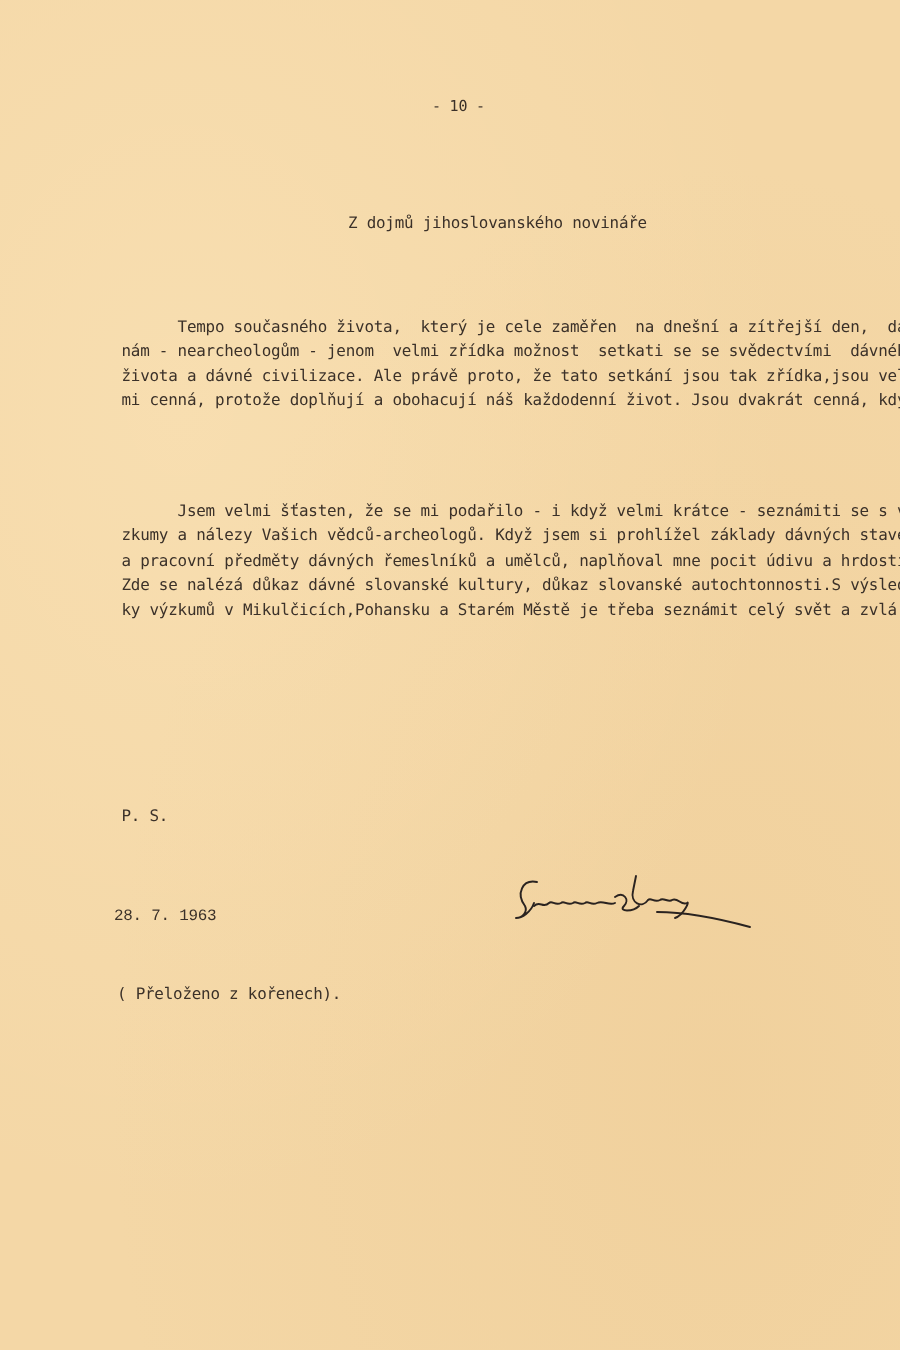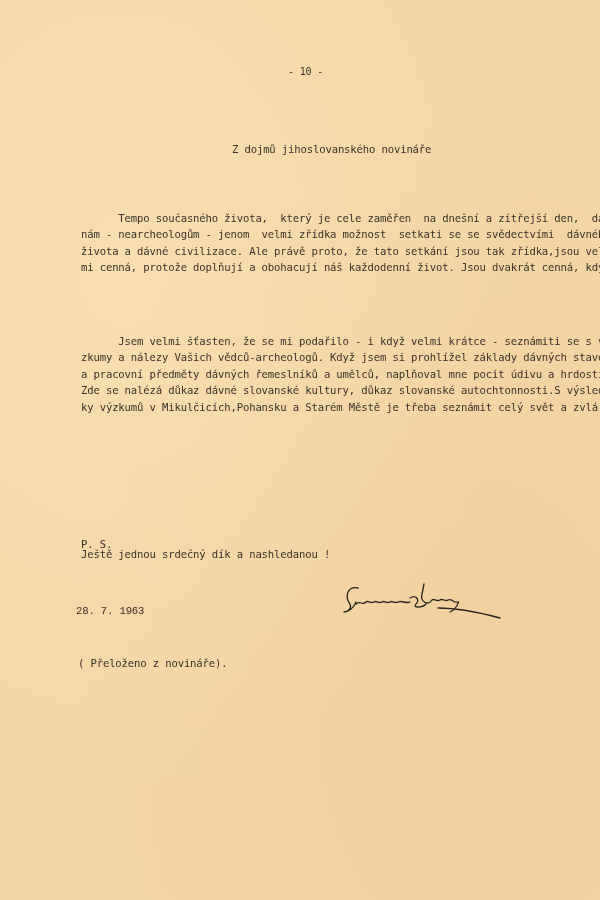--- a/index.html
+++ b/index.html
@@ -56,29 +56,28 @@
 
   <div class="para para2">
     <div class="line">      Jsem velmi šťasten, že se mi podařilo - i když velmi krátce - seznámiti se s vý-</div>
     <div class="line">zkumy a nálezy Vašich vědců-archeologů. Když jsem si prohlížel základy dávných staveb</div>
     <div class="line">a pracovní předměty dávných řemeslníků a umělců, naplňoval mne pocit údivu a hrdosti.</div>
     <div class="line">Zde se nalézá důkaz dávné slovanské kultury, důkaz slovanské autochtonnosti.S výsled-</div>
     <div class="line">ky výzkumů v Mikulčicích,Pohansku a Starém Městě je třeba seznámit celý svět a zvlá -</div>
   </div>
 
   <div class="t ps">P. S.</div>
-  <div class="t thanks">Ještě jednou srdečný dík a nashledanou !</div>
 
   <div class="t date">28. 7. 1963</div>
 
   <svg class="signature" viewBox="0 0 180 44" xmlns="http://www.w3.org/2000/svg">
     <g fill="none" stroke="#2a2320" stroke-width="1.3" stroke-linecap="round" stroke-linejoin="round">
       <path d="M20 10 C10 8, 6 18, 12 26 C14 30, 10 34, 6 34 C10 34, 16 30, 18 24"></path>
       <path d="M18 26 C22 22, 24 28, 28 24 C30 22, 32 26, 36 24 C38 22, 40 26, 44 24 C46 22, 48 26, 52 24 C54 22, 56 26, 60 24 C64 22, 68 26, 72 24"></path>
       <path d="M72 20 C78 16, 82 22, 78 26 C74 30, 84 30, 88 26"></path>
       <path d="M86 6 L84 16 C82 24, 90 28, 94 22 C96 20, 98 24, 102 22 C104 20, 108 24, 110 22 C114 20, 116 26, 120 24 C122 22, 118 32, 112 34"></path>
       <path d="M100 30 C120 30, 140 34, 162 40"></path>
     </g>
   </svg>
 
-  <div class="t note">( Přeloženo z novináře).</div>
+  <div class="t note">( Přeloženo z kořenech).</div>
 
 </div>
 
 </body></html>

